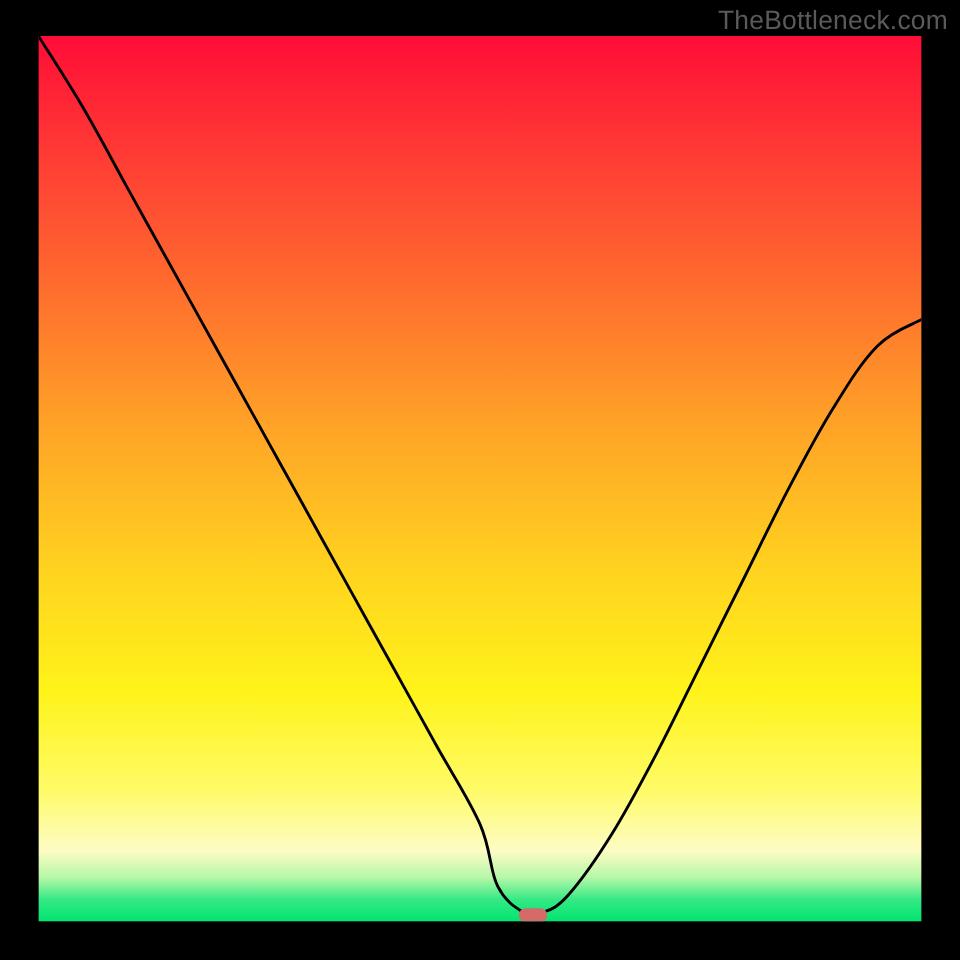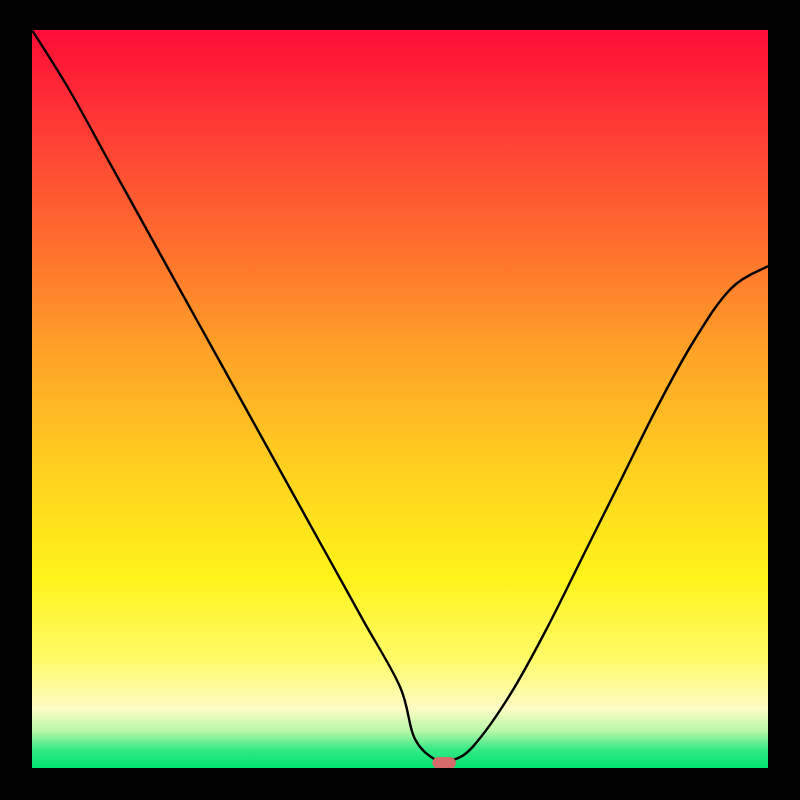--- a/index.html
+++ b/index.html
@@ -71,20 +71,21 @@
   .marker {
     fill: #d46a6a;
     stroke: none;
   }
 </style>
 </head>
 <body>
 
 <div class="frame">
 
+  <div class="watermark">TheBottleneck.com</div>
 
   <div class="plot-area">
     <div class="gradient"></div>
 
     <svg class="curve-svg" viewBox="0 0 736 738" preserveAspectRatio="none">
       <path class="curve-path" d="M 0.0 0.0 C 6.6 10.6, 23.6 36.5, 36.8 59.0 C 50.0 81.6, 60.4 101.5, 73.6 125.5 C 86.8 149.4, 97.2 168.0, 110.4 191.9 C 123.6 215.8, 134.0 234.4, 147.2 258.3 C 160.4 282.2, 170.8 300.8, 184.0 324.7 C 197.2 348.6, 207.6 367.2, 220.8 391.1 C 234.0 415.1, 244.4 433.6, 257.6 457.6 C 270.8 481.5, 281.2 500.1, 294.4 524.0 C 307.6 547.9, 318.0 566.5, 331.2 590.4 C 344.4 614.3, 358.7 635.6, 368.0 656.8 C 377.3 678.1, 376.1 695.2, 382.7 708.5 C 389.3 721.8, 398.2 726.6, 404.8 730.6 C 411.4 734.6, 412.9 733.3, 419.5 730.6 C 426.1 728.0, 431.0 727.8, 441.6 715.9 C 452.2 703.9, 465.2 685.5, 478.4 664.2 C 491.6 642.9, 502.0 623.0, 515.2 597.8 C 528.4 572.5, 538.8 550.5, 552.0 524.0 C 565.2 497.4, 575.6 476.7, 588.8 450.2 C 602.0 423.6, 612.4 401.6, 625.6 376.4 C 638.8 351.1, 649.2 331.2, 662.4 310.0 C 675.6 288.7, 686.0 271.6, 699.2 258.3 C 712.4 245.0, 729.4 240.1, 736.0 236.2"></path>
       <rect class="marker" x="400.4" y="726.9" width="23.6" height="11.8" rx="5.9" ry="5.9"></rect>
     </svg>
   </div>
 

